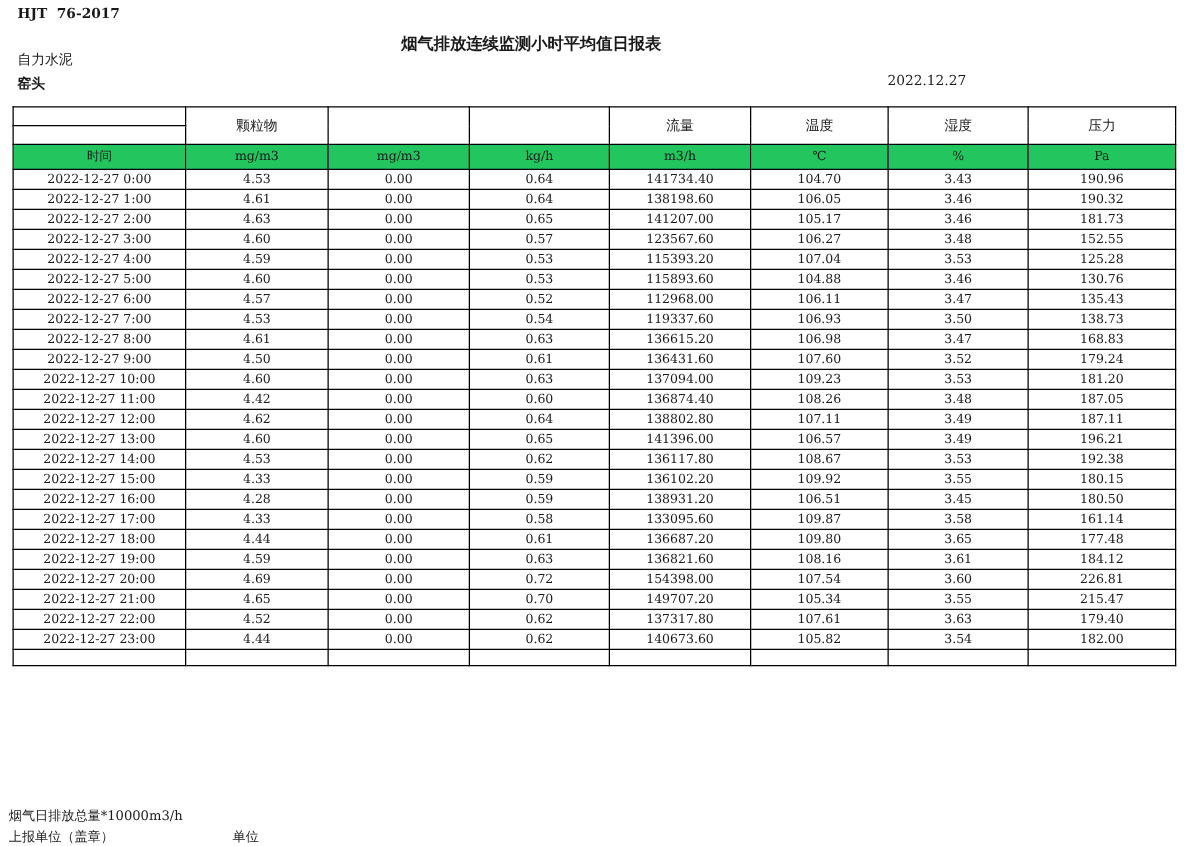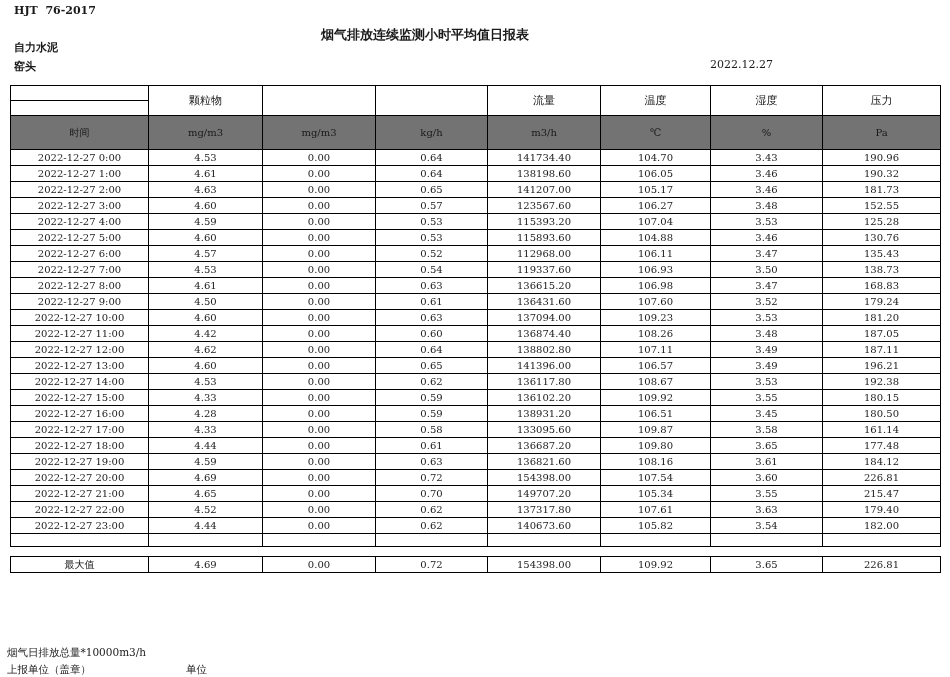--- a/index.html
+++ b/index.html
@@ -5,35 +5,35 @@
   * { box-sizing: border-box; }
   html,body { margin:0; padding:0; }
   body {
     width:950px; height:677px; background:#ffffff; position:relative;
     font-family:"DejaVu Serif","Liberation Serif",serif;
     color:#1a1a1a; overflow:hidden;
   }
   .abs { position:absolute; }
   .doc-code { left:14px; top:4px; font-size:11px; white-space:pre; font-weight:bold; }
   .title { left:0; top:26px; width:850px; text-align:center; font-size:13px; font-weight:bold; }
-  .company { left:14px; top:40px; font-size:11px; font-weight:bold; }
+  .company { left:14px; top:40px; font-size:11px; font-weight:normal; }
   .station { left:14px; top:59px; font-size:11px; font-weight:bold; }
   .report-date { left:710px; top:58px; font-size:11px; }
 
   table { border-collapse:collapse; table-layout:fixed; }
   td {
     border:1px solid #000; text-align:center; padding:0;
     font-size:10px; line-height:1; height:16px;
     overflow:hidden; white-space:nowrap;
   }
   .main-table { left:10px; top:85px; width:930px; }
   .summary-table { left:10px; top:556px; width:930px; }
   tr.hdr-sub td { height:15px; }
   tr.group-hdr td { font-size:11px; }
-  tr.unit-hdr td { height:34px; background:#737373; }
+  tr.unit-hdr td { height:20px; background:#22c55e; }
   tr.empty-row td { height:13px; }
   .footer-note { left:7px; top:646px; font-size:10.5px; }
   .footer-report-unit { left:7px; top:663px; font-size:10.5px; }
   .footer-unit { left:186px; top:663px; font-size:10.5px; }
 </style>
 </head>
 <body>
 
 <div class="abs doc-code">HJT  76-2017</div>
 <div class="abs title">烟气排放连续监测小时平均值日报表</div>
@@ -338,28 +338,18 @@
     <col style="width:138px">
       <col style="width:114px">
       <col style="width:113px">
       <col style="width:112px">
     <col style="width:113px">
       <col style="width:110px">
       <col style="width:112px">
       <col style="width:118px">
   </colgroup>
   <tbody>
-      <tr>
-        <td>最大值</td>
-        <td>4.69</td>
-        <td>0.00</td>
-        <td>0.72</td>
-        <td>154398.00</td>
-        <td>109.92</td>
-        <td>3.65</td>
-        <td>226.81</td>
-      </tr>
     </tbody>
 </table>
 
 <div class="abs footer-note">烟气日排放总量*10000m3/h</div>
 <div class="abs footer-report-unit">上报单位（盖章）</div>
 <div class="abs footer-unit">单位</div>
 
 </body></html>

